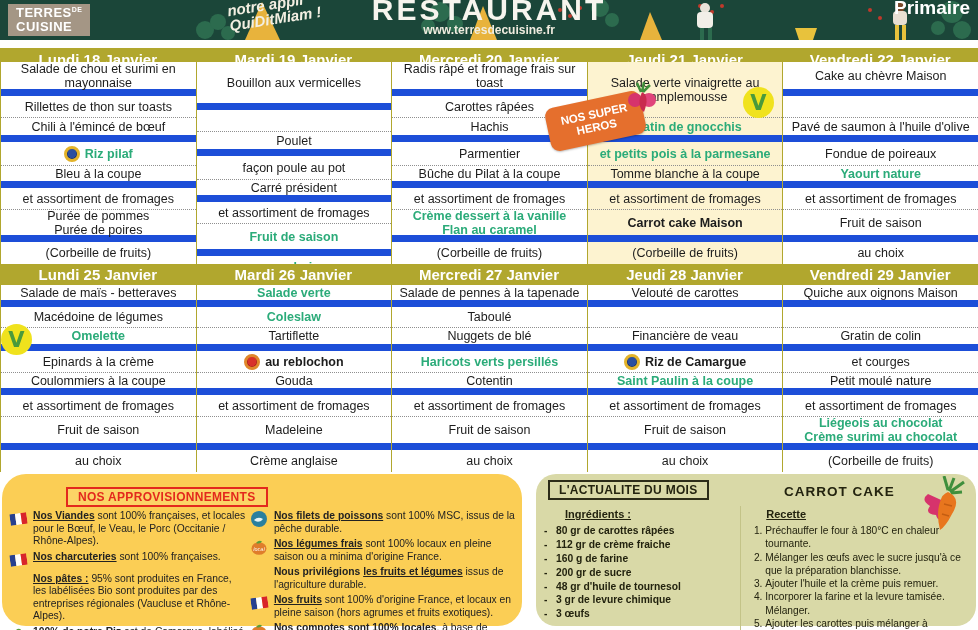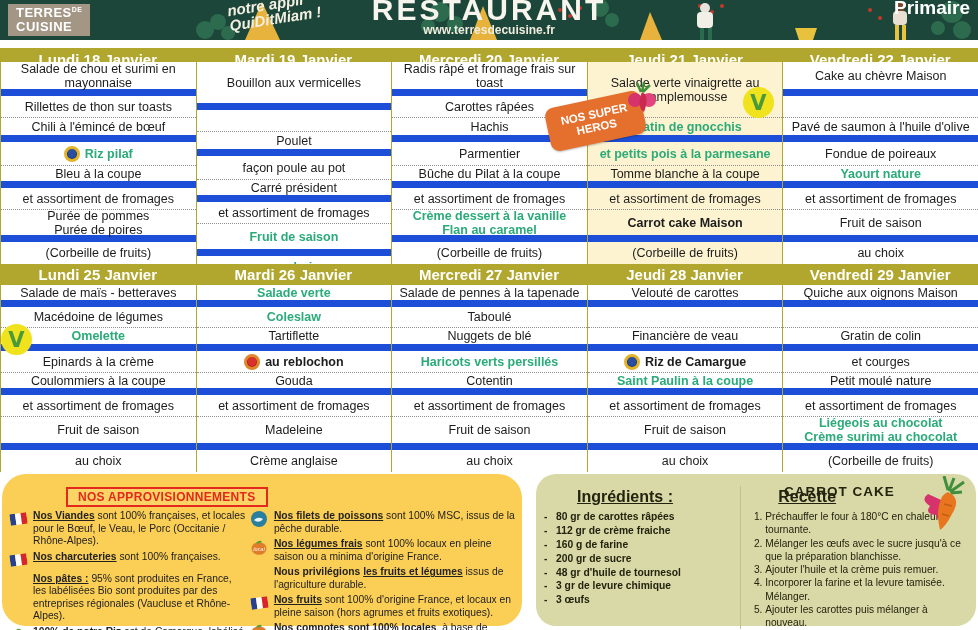--- a/index.html
+++ b/index.html
@@ -70,21 +70,21 @@
 
   
   .news { position:absolute; left:536px; top:474px; width:440px; height:152px; background:#d9d9a7;
           border-radius:20px; padding:6px 10px 4px 12px; color:#23230f; }
   .news-title { display:inline-block; border:2px solid #2c2c18; font-weight:bold; font-size:12px;
                 padding:1px 9px; letter-spacing:.3px; }
   .recipe-title { position:absolute; left:248px; top:10px; font-weight:bold; font-size:13.5px; letter-spacing:1px; }
   .carrot { position:absolute; right:6px; top:2px; }
   .news-cols { display:grid; grid-template-columns:46% 54%; margin-top:6px; }
   .news-col2 { border-left:1px solid #c3c388; padding-left:8px; }
-  .news-label { font-weight:bold; text-decoration:underline; font-size:16px; margin:2px 0 4px 12px;padding-left:17px; }
+  .news-label { font-weight:bold; text-decoration:underline; font-size:11px; margin:2px 0 4px 0;padding-left:17px; }
   .ing-list { list-style:none; margin:0; padding:0 0 0 8px; }
   .ing-list li { font-weight:bold; font-size:10.3px; line-height:1.35; }
   .ing-list li::before { content:"-"; display:inline-block; width:12px; margin-left:-12px; }
   .step-list { margin:0; padding:0 0 0 16px; }
   .step-list li { font-size:10.2px; line-height:1.3; }
 </style>
 </head>
 <body>
 
 <div id="page">
@@ -508,20 +508,21 @@
                 <path d="M5 4 q3 -3.5 6 -1.5 q-2 3 -6 1.5z" fill="#5a9e3a"></path>
                 <text x="8" y="12" font-size="5" fill="#fff" text-anchor="middle" font-style="italic" font-family="DejaVu Sans">local</text>
               </svg></span>
             <p><b>Nos compotes sont 100% locales</b>, à base de pommes, poires, abricots provenant de vergers locaux. Elles sont sans sucres ajoutés.</p>
           </div>
         </div>
     </div>
   </div>
 
   <div class="news">
+    <span class="news-title">L'ACTUALITE DU MOIS</span>
     <span class="recipe-title">CARROT CAKE</span>
     <svg class="carrot" width="52" height="56" viewBox="0 0 52 56">
       <path d="M10 18 q-8 6 2 12 q-6 8 6 9 q2 8 10 3 l4 -14 z" fill="#d6336c"></path>
       <path d="M30 14 L26 0 M31 15 L36 2 M32 16 L46 6 M33 17 L44 16" stroke="#3f8f3c" stroke-width="3" fill="none"></path>
       <path d="M30 16 q14 6 4 22 q-6 12 -12 16 q-4 -16 0 -28 q2 -8 8 -10z" fill="#e8761e"></path>
       <path d="M26 28 l8 2 M24 38 l7 2" stroke="#c45d12" stroke-width="1.5"></path>
     </svg>
     <div class="news-cols">
       <div class="news-col1">
         <p class="news-label">Ingrédients :</p>

